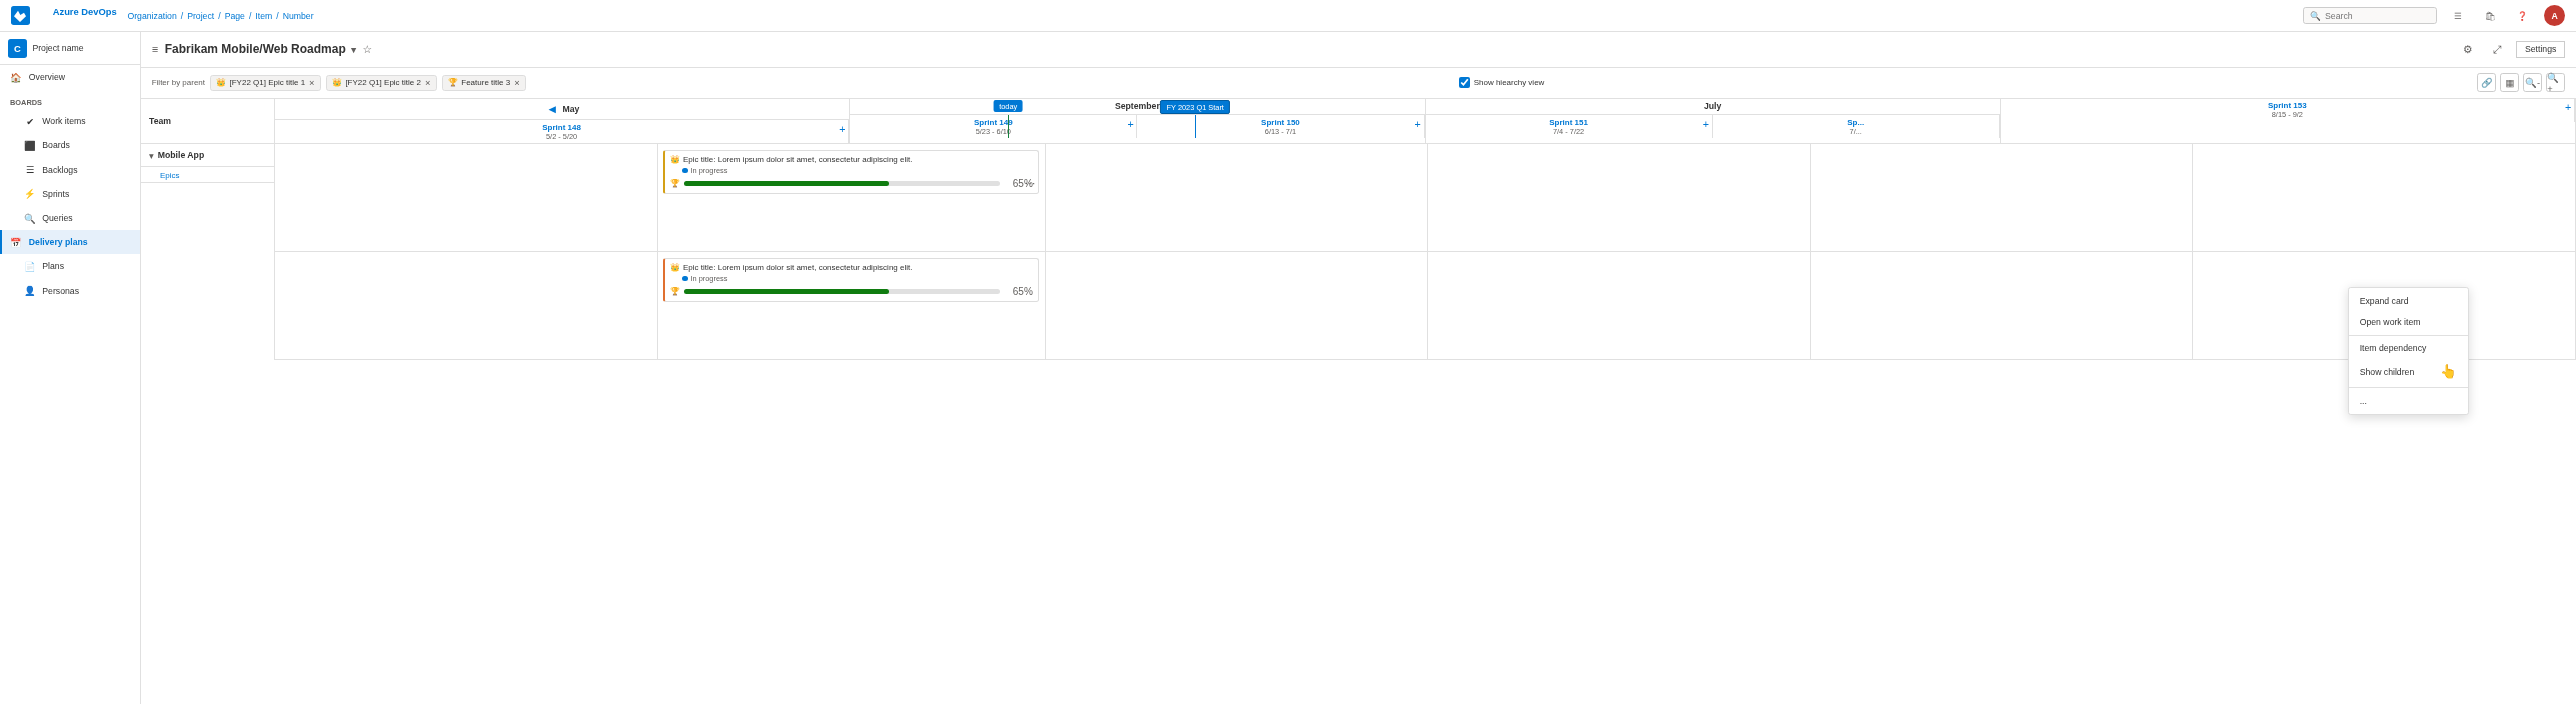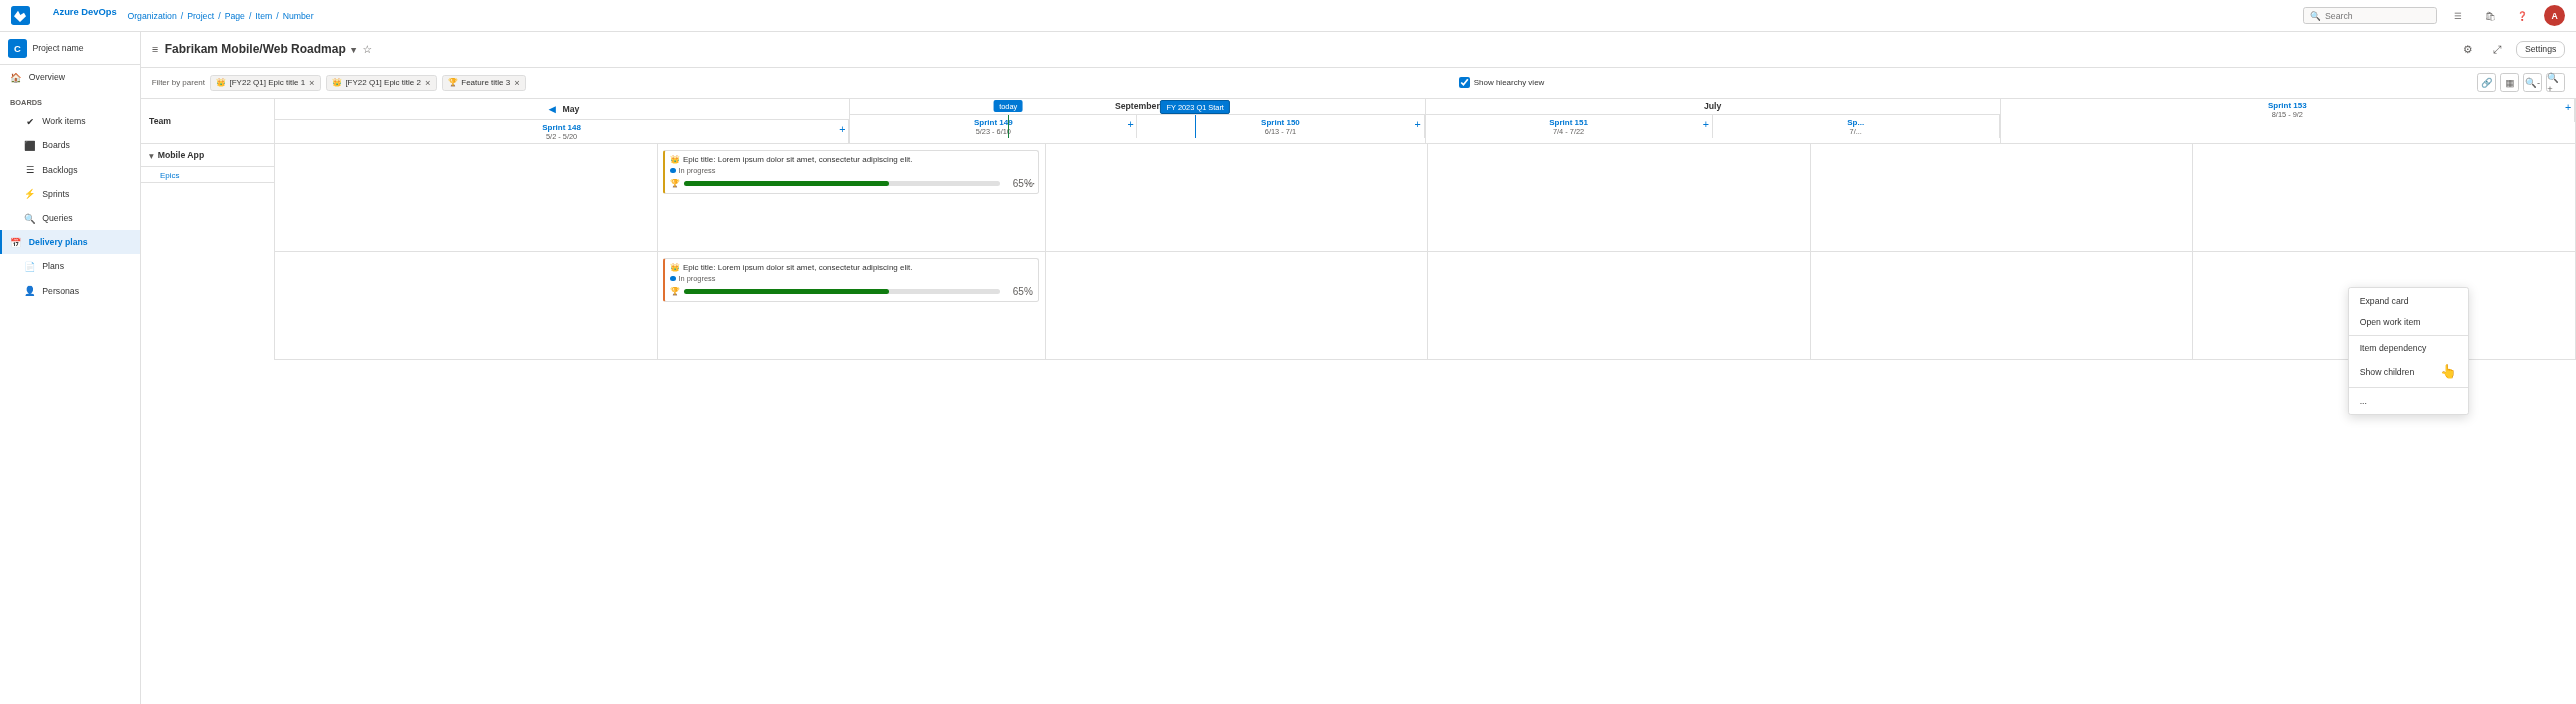--- a/index.html
+++ b/index.html
@@ -41,21 +41,21 @@
     .content { flex: 1; display: flex; flex-direction: column; overflow: hidden; background: #fff; }
 
     
     .page-header { display: flex; align-items: center; padding: 6.7px 10.7px; border-bottom: 0.7px solid #e0e0e0; gap: 6.7px; }
     .page-title { display: flex; align-items: center; gap: 5.4px; font-size: 12px; font-weight: 600; }
     .page-title-icon { color: #605e5c; font-size: 10.7px; }
     .page-title-chevron { cursor: pointer; color: #605e5c; font-size: 9.4px; }
     .page-title-star { cursor: pointer; color: #605e5c; font-size: 10.7px; }
     .page-header-actions { margin-left: auto; display: flex; align-items: center; gap: 8px; }
     .btn-icon { cursor: pointer; color: #605e5c; font-size: 10.7px; display: flex; align-items: center; justify-content: center; width: 21.5px; height: 21.5px; border-radius: 2.7px; }
-    .btn-settings { cursor: pointer; color: #333; font-size: 8.7px; display: flex; align-items: center; gap: 2.7px; border: 0.7px solid #ccc; padding: 2.7px 8px; border-radius: 7px; }
+    .btn-settings { cursor: pointer; color: #333; font-size: 8.7px; display: flex; align-items: center; gap: 2.7px; border: 0.7px solid #ccc; padding: 2.7px 8px; border-radius: 0; }
 
     
     .filter-bar { display: flex; align-items: center; padding: 5.4px 10.7px; border-bottom: 0.7px solid #e0e0e0; gap: 5.4px; flex-wrap: wrap; }
     .filter-label { font-size: 8px; color: #605e5c; }
     .filter-tag { display: flex; align-items: center; gap: 2.7px; background: #f3f2f1; border: 0.7px solid #ddd; border-radius: 2.7px; padding: 1.3px 5.4px; font-size: 8px; }
     .filter-tag-icon { font-size: 8px; }
     .filter-tag-close { cursor: pointer; color: #605e5c; font-size: 9.4px; margin-left: 1.3px; }
     .filter-tag.gold .filter-tag-icon { color: #d4a017; }
     .filter-tag.purple .filter-tag-icon { color: #7b4c9e; }
     .hierarchy-toggle { display: flex; align-items: center; gap: 4px; margin-left: auto; cursor: pointer; font-size: 8px; }
@@ -92,21 +92,21 @@
       border-left: 2.7px solid #d4a017;
       border-radius: 2.7px;
       padding: 4px 5.4px;
       margin-bottom: 4px;
       font-size: 8px;
       position: relative;
     }
     .work-card.orange-border { border-left-color: #e07030; }
     .work-card-title { font-size: 8px; font-weight: 500; display: flex; align-items: flex-start; gap: 2.7px; }
     .work-card-title .crown { color: #d4a017; font-size: 8px; }
-    .work-card-status { display: flex; align-items: center; gap: 2.7px; margin-top: 2.7px; font-size: 7.4px; color: #605e5c; }
+    .work-card-status { display: flex; align-items: center; gap: 2.7px; margin-top: 2.7px; font-size: 7.4px; color: #605e5c; margin-left: 12px; }
     .status-dot { width: 5.4px; height: 5.4px; border-radius: 50%; background: #0078d4; display: inline-block; }
     .work-card-progress { display: flex; align-items: center; gap: 4px; margin-top: 2.7px; }
     .progress-bar-bg { flex: 1; height: 5.4px; background: #e0e0e0; border-radius: 2.7px; }
     .progress-bar-fill { height: 100%; background: #107c10; border-radius: 2.7px; }
     .progress-pct { font-size: 10px; color: #605e5c; margin-left: 9px; }
     .trophy-icon { color: #7b4c9e; font-size: 8px; }
     .card-menu { position: absolute; right: 2.7px; bottom: 2.7px; cursor: pointer; color: #605e5c; font-size: 10.7px; }
 
     
     .context-menu {

